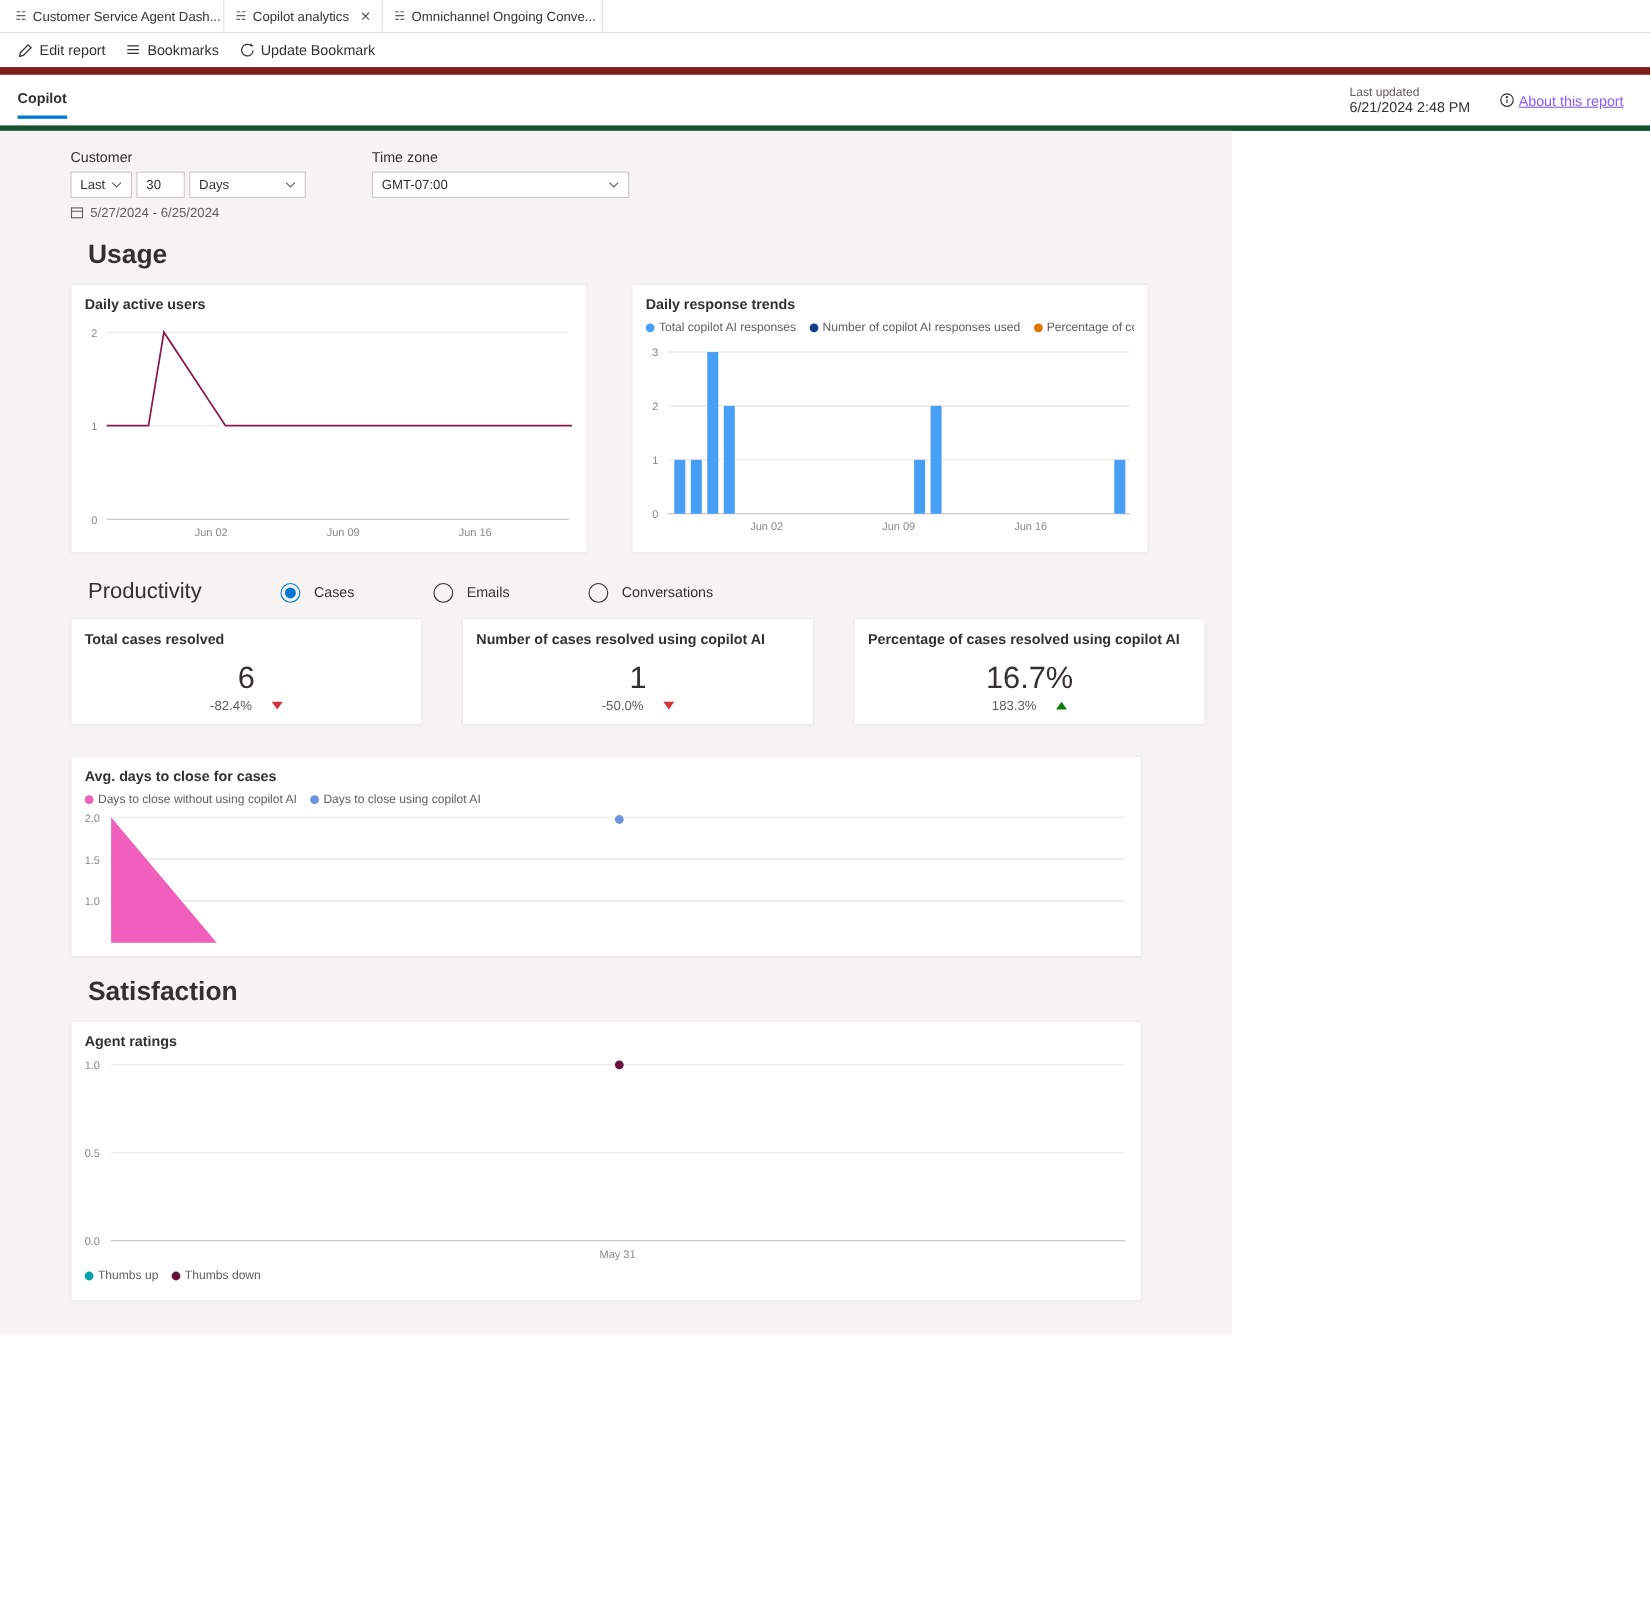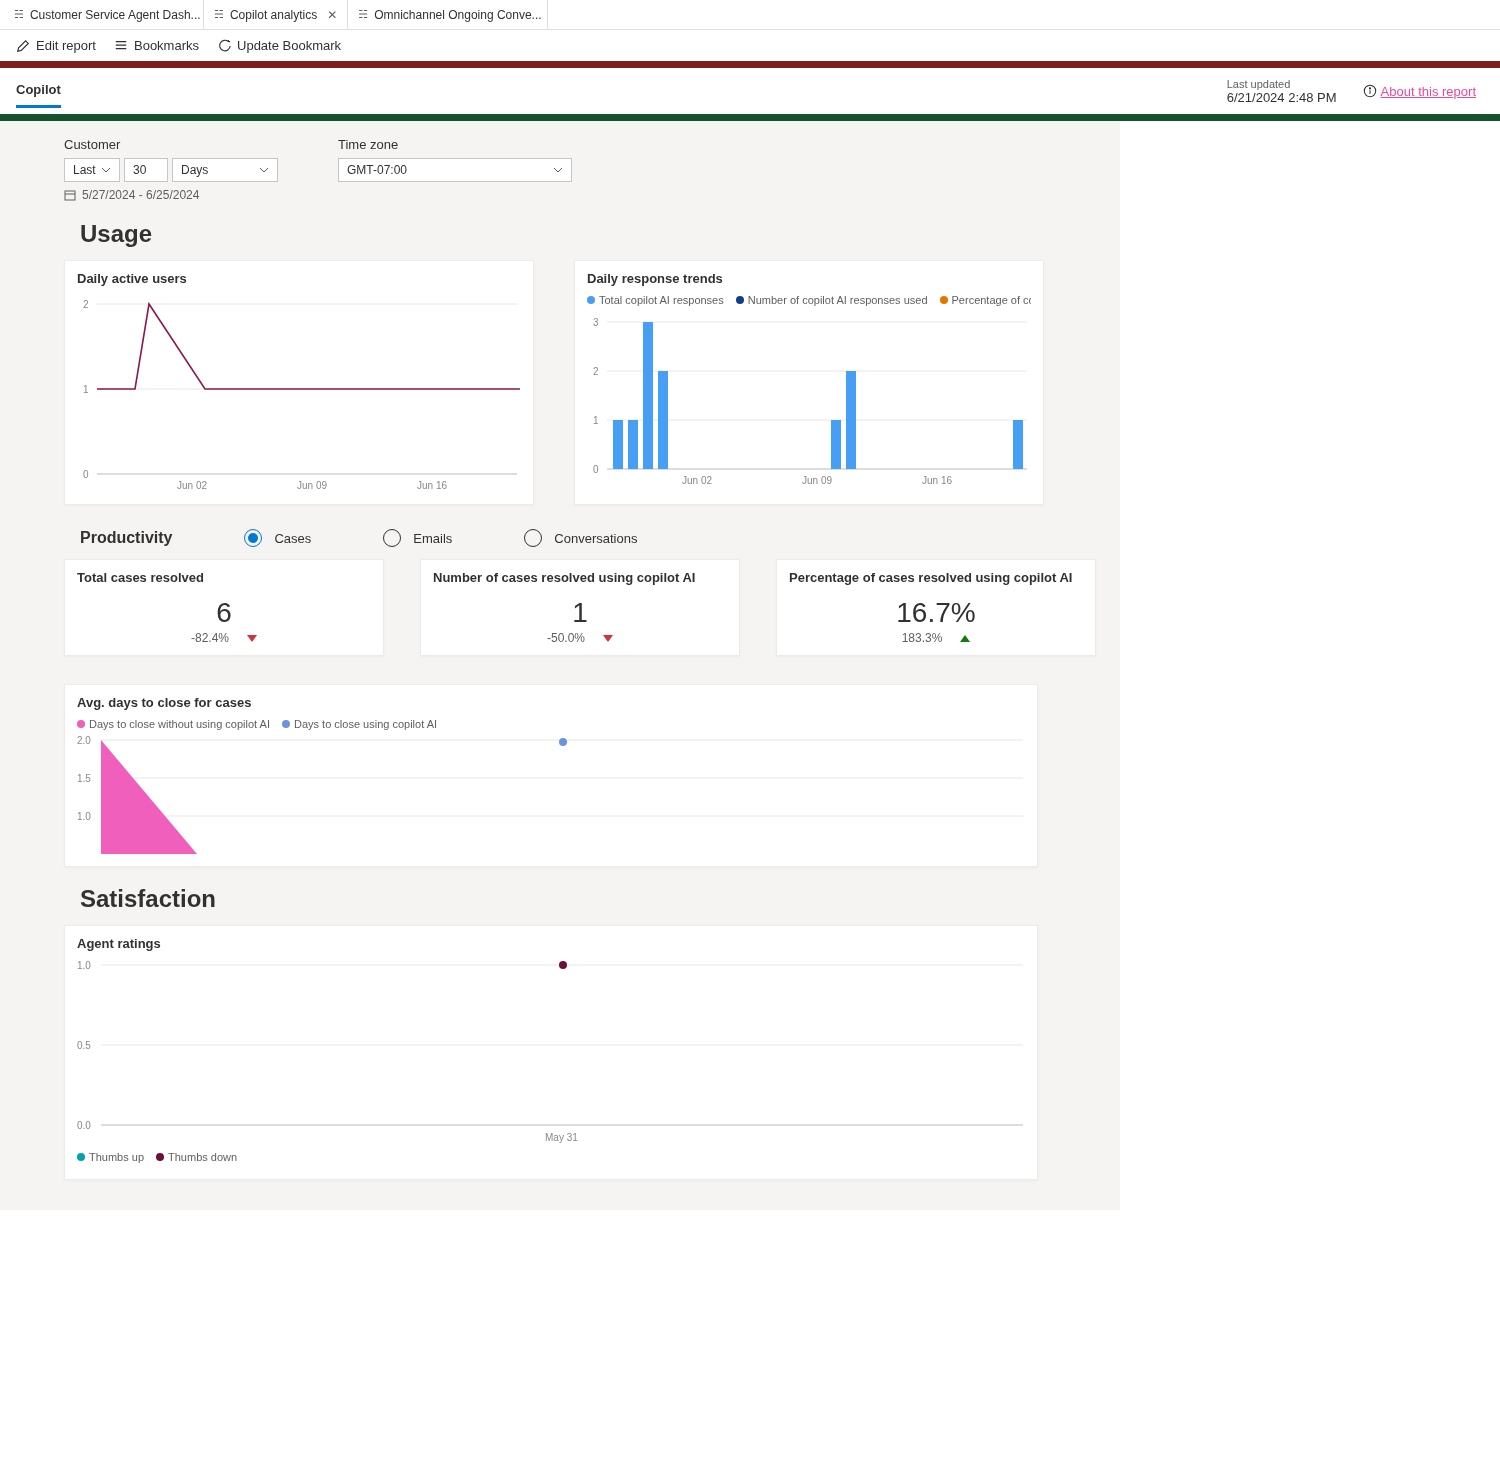--- a/index.html
+++ b/index.html
@@ -5,27 +5,27 @@
   * { box-sizing: border-box; margin: 0; padding: 0; }
   body { font-family: "Segoe UI", -apple-system, sans-serif; font-size: 12px; color: #323130; background: #fff; width: 1500px; }
   .tabs-bar { display: flex; border-bottom: 1px solid #e1dfdd; height: 30px; align-items: stretch; padding-left: 4px; }
   .tab { display: flex; align-items: center; gap: 6px; padding: 0 10px; border-right: 1px solid #e1dfdd; font-size: 12px; cursor: pointer; max-width: 200px; overflow: hidden; white-space: nowrap; text-overflow: ellipsis; }
   .tab.active { border-bottom: none; }
   .tab-icon { font-size: 11px; color: #605e5c; }
   .close-x { font-size: 12px; color: #605e5c; margin-left: 4px; }
   .toolbar { display: flex; align-items: center; gap: 18px; padding: 8px 16px; border-bottom: 7px solid #7f1d1d; }
   .toolbar-btn { display: flex; align-items: center; gap: 6px; font-size: 13px; color: #323130; cursor: pointer; }
   .toolbar-btn svg { width: 14px; height: 14px; stroke: #323130; fill: none; stroke-width: 1.3; }
-  .sub-header { display: flex; align-items: center; justify-content: space-between; padding: 6px 24px 6px 16px; border-bottom: 7px solid #14532d; }
+  .sub-header { display: flex; align-items: center; justify-content: space-between; padding: 6px 24px 6px 16px; border-bottom: 5px solid #14532d; }
   .report-tab { font-size: 13px; font-weight: 600; padding: 8px 0; border-bottom: 3px solid #0078d4; }
   .sub-right { display: flex; align-items: center; gap: 26px; }
   .last-updated-block { text-align: left; }
   .last-updated-lbl { font-size: 11px; color: #605e5c; }
   .last-updated-val { font-size: 13px; color: #323130; }
-  .about-link { display: flex; align-items: center; gap: 4px; font-size: 13px; color: #ec4899; text-decoration: underline; cursor: pointer; }
+  .about-link { display: flex; align-items: center; gap: 4px; font-size: 13px; color: #8b5cf6; text-decoration: underline; cursor: pointer; }
   .about-link svg { width: 14px; height: 14px; }
   .canvas { background: #f5f4f3; padding: 16px 24px 30px 64px; width: 1120px; }
   .filters { display: flex; gap: 60px; margin-bottom: 4px; }
   .filter-col .lbl { font-size: 13px; color: #323130; margin-bottom: 6px; }
   .filter-row { display: flex; gap: 4px; }
   .dropdown, .txtbox { border: 1px solid #c8c6c4; background: #fff; height: 24px; display: flex; align-items: center; padding: 0 8px; font-size: 12px; cursor: pointer; position: relative; }
   .dropdown { width: 56px; justify-content: space-between; }
   .dropdown.w-med { width: 106px; }
   .dropdown.w-lg { width: 234px; }
   .txtbox { width: 44px; }
@@ -42,21 +42,21 @@
   .leg-item.truncate { overflow: hidden; text-overflow: ellipsis; }
   .chart-body { position: relative; }
   svg.chart { display: block; }
   .axis-text { font-size: 10px; fill: #888; }
   .metric-card { flex: 1; text-align: center; }
   .metric-val { font-size: 28px; font-weight: 400; margin-top: 12px; }
   .metric-delta { font-size: 12px; color: #605e5c; display: flex; justify-content: center; align-items: center; gap: 18px; margin-top: 2px; }
   .tri-down { width: 0; height: 0; border-left: 5px solid transparent; border-right: 5px solid transparent; border-top: 7px solid #d13438; }
   .tri-up { width: 0; height: 0; border-left: 5px solid transparent; border-right: 5px solid transparent; border-bottom: 7px solid #107c10; }
   .prod-header { display: flex; align-items: center; gap: 60px; margin: 24px 0 8px 16px; }
-  .prod-title { font-size: 16px; font-weight: 700; }
+  .prod-title { font-size: 20px; font-weight: 400; }
   .radio-grp { display: flex; gap: 60px; align-items: center; }
   .radio { display: flex; align-items: center; gap: 12px; font-size: 13px; cursor: pointer; margin-left: 12px; }
   .radio-circle { width: 18px; height: 18px; border-radius: 50%; border: 1.5px solid #323130; display: flex; align-items: center; justify-content: center; }
   .radio.selected .radio-circle { border-color: #0078d4; }
   .radio-circle .inner { width: 10px; height: 10px; border-radius: 50%; background: #0078d4; display: none; }
   .radio.selected .inner { display: block; }
   .avg-card { margin-top: 28px; }
   .satisfaction-card { margin-top: 6px; }
 </style>
 </head>

